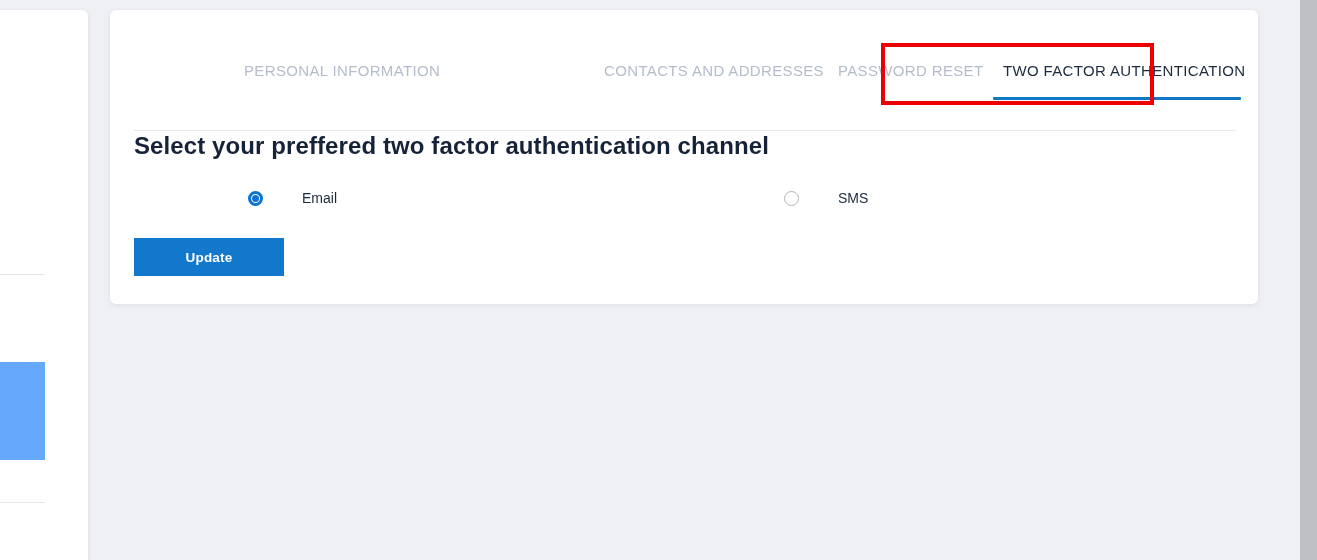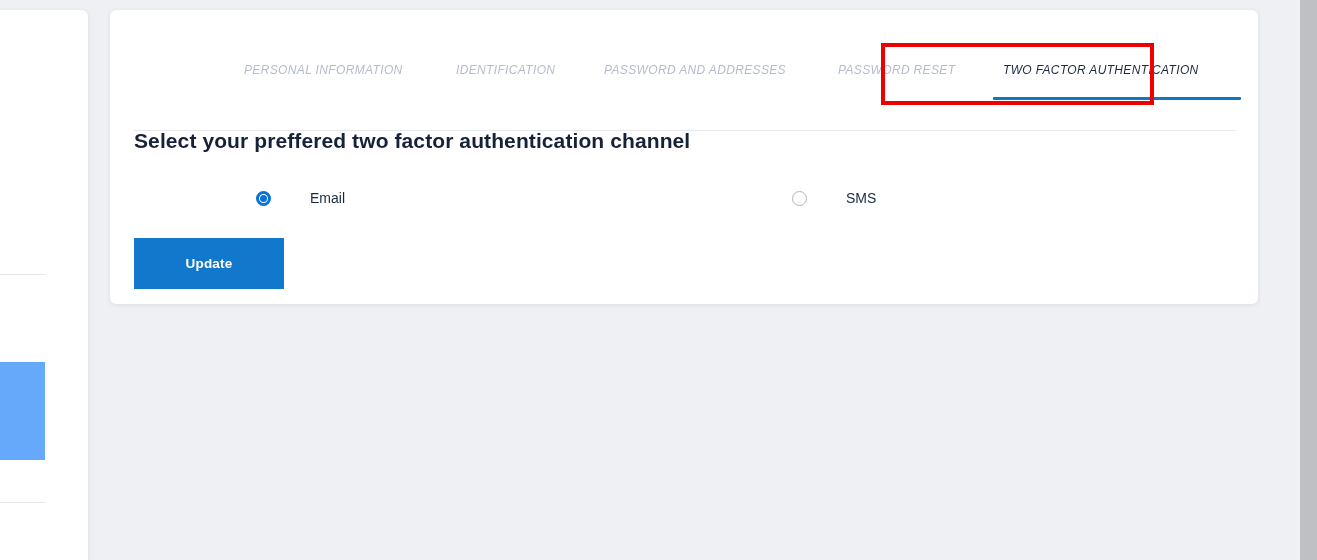--- a/index.html
+++ b/index.html
@@ -76,56 +76,55 @@
     left: 24px;
     top: 88px;
     width: 1102px;
     height: 1px;
     background: #e7e9ef;
   }
   .tab {
     position: absolute;
     top: 0;
     height: 56px;
-    font-size: 12px;
+    font-size: 15px;
     letter-spacing: 0.35px;
     color: #b4bccb;
     white-space: nowrap;
     background: none;
     border: none;
     padding: 0;
     font-family: "Liberation Sans", sans-serif;
     cursor: pointer;
-    font-style: italic;
   }
   .tab.active {
     color: #1b2a3d;
   }
   .tab-underline {
     position: absolute;
     height: 3px;
     background: #0f77c4;
     border-radius: 1px;
   }
 
   
   .section-heading {
     position: absolute;
     left: 24px;
     top: 102px;
-    font-size: 21px;
+    font-size: 24px;
     font-weight: bold;
     color: #152238;
     letter-spacing: 0.1px;
   }
 
   
   .radio-row {
     position: absolute;
-    left: 12px;
+    left: 4px;
     top: 173px;
     width: 1100px;
     height: 40px;
   }
   .radio-option {
     position: absolute;
     top: 0;
     display: flex;
     align-items: center;
     height: 30px;
@@ -163,21 +162,21 @@
     color: #1b2a3d;
     white-space: nowrap;
   }
 
   
   .update-button {
     position: absolute;
     left: 24px;
     top: 228px;
     width: 150px;
-    height: 51px;
+    height: 38px;
     background: #1278cb;
     color: #ffffff;
     font-size: 13.5px;
     font-weight: bold;
     border: none;
     font-family: "Liberation Sans", sans-serif;
     cursor: pointer;
     letter-spacing: 0.2px;
   }
 
@@ -223,23 +222,22 @@
     <div class="sidebar-divider two"></div>
   </div>
 
   <div class="content-card">
 
     <div class="tab-bar">
       <div class="tab-bar-rule"></div>
 
       <button class="tab" style="left:134px;">PERSONAL INFORMATION</button>
 
-      <button class="tab" style="left:346px;">IDENTIFICATION</button>
-
-      <button class="tab" style="left:494px;">PASSWORD AND ADDRESSES</button>
+
+      <button class="tab" style="left:494px;">CONTACTS AND ADDRESSES</button>
 
       <button class="tab active" style="left:893px;">TWO FACTOR AUTHENTICATION</button>
 
       <button class="tab" style="left:728px;">PASSWORD RESET</button>
 
       <div class="tab-underline" style="left:883px; top:55px; width:248px;"></div>
     </div>
 
     <h2 class="section-heading">Select your preffered two factor authentication channel</h2>
 

